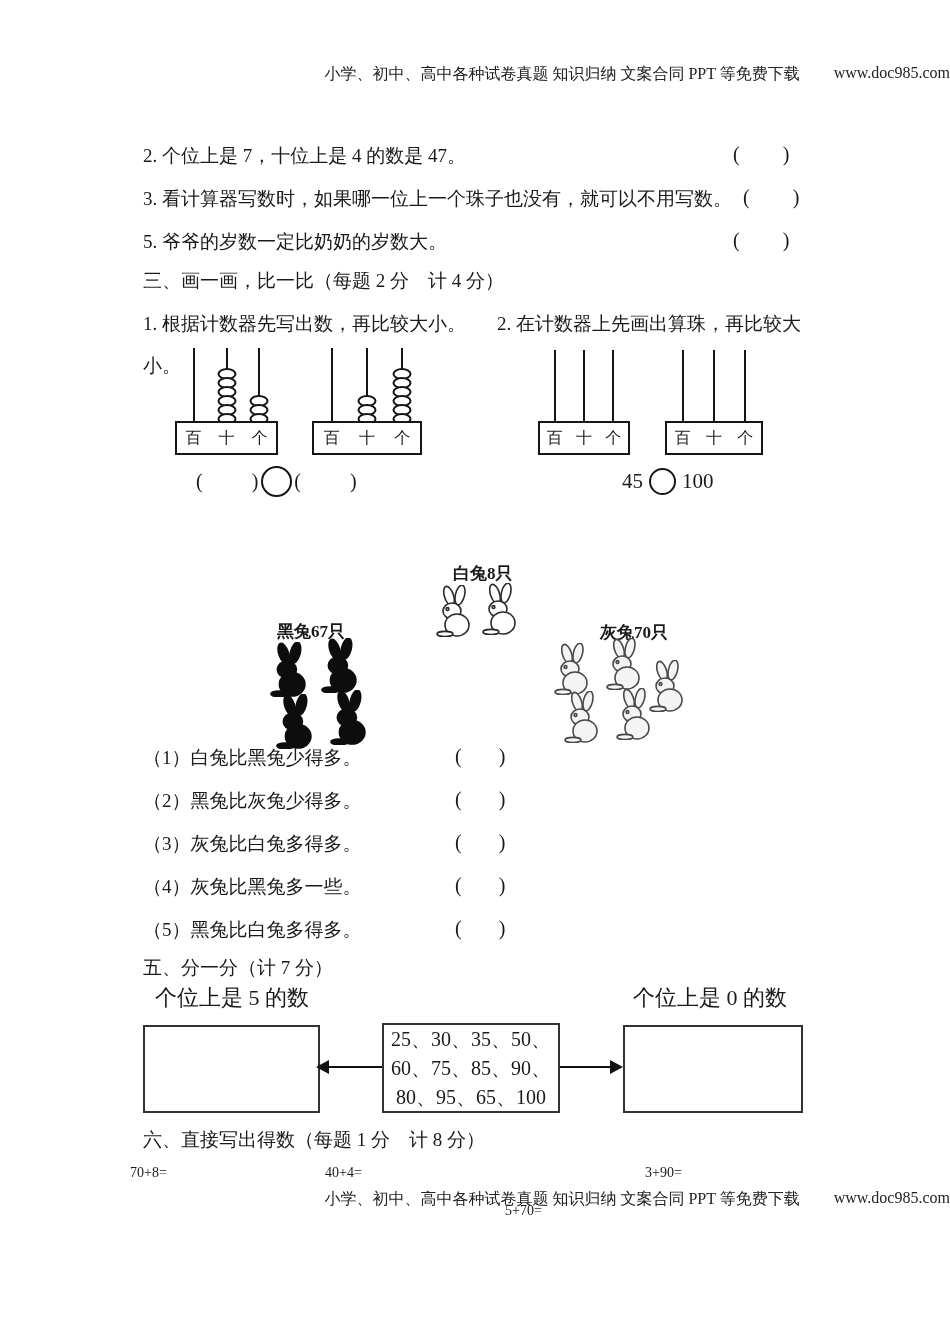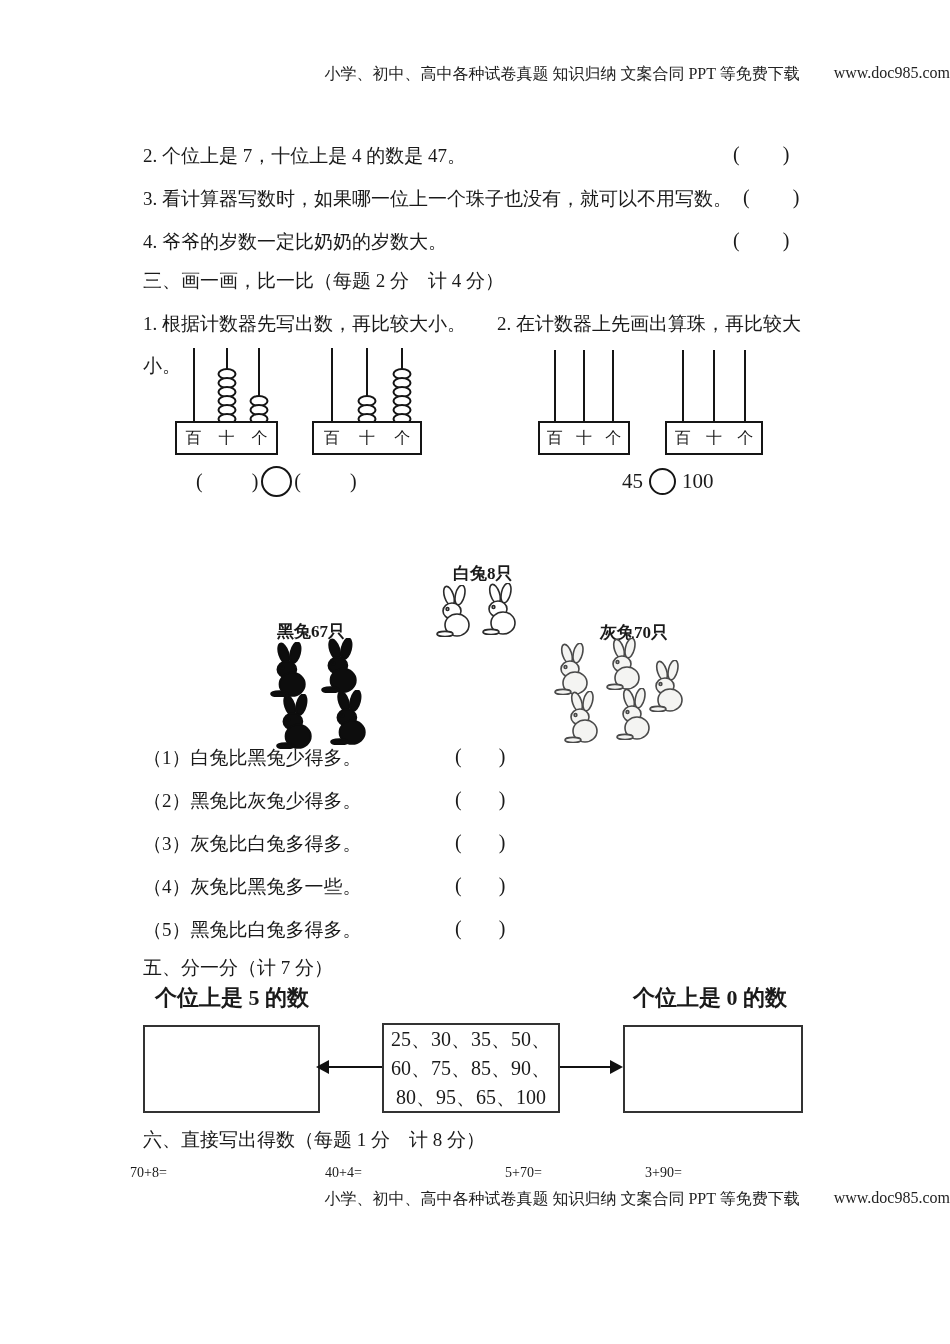--- a/index.html
+++ b/index.html
@@ -37,21 +37,21 @@
   .group-label{position:absolute;font-size:17px;font-weight:bold;white-space:pre;}
 
   
   .zone-box{position:absolute;border:2px solid #333;background:#fff;box-sizing:border-box;}
   .mid-box{display:flex;flex-direction:column;justify-content:center;text-align:center;font-size:20px;line-height:29px;white-space:pre;}
   .arrow{position:absolute;height:14px;display:flex;align-items:center;}
   .arrow .line{flex:1;height:2px;background:#111;}
   .head-l{width:0;height:0;border-top:7px solid transparent;border-bottom:7px solid transparent;border-right:13px solid #111;}
   .head-r{width:0;height:0;border-top:7px solid transparent;border-bottom:7px solid transparent;border-left:13px solid #111;}
 
-  .big-label{position:absolute;font-size:22px;white-space:pre;font-weight:bold;}
+  .big-label{position:absolute;font-size:22px;white-space:pre;}
   .expr{position:absolute;font-size:14px;white-space:pre;}
 </style>
 </head>
 <body>
 
 <div class="page">
 
   <svg width="0" height="0" style="position:absolute">
     <defs>
       <g id="rabbit-shape">
@@ -72,21 +72,21 @@
 
   <div class="row" style="top:143px">
     <span class="t">2. 个位上是 7，十位上是 4 的数是 47。</span>
     <span class="slot" style="left:733px">(       )</span>
   </div>
   <div class="row" style="top:186px">
     <span class="t">3. 看计算器写数时，如果哪一位上一个珠子也没有，就可以不用写数。</span>
     <span class="slot" style="left:743px">(       )</span>
   </div>
   <div class="row" style="top:229px">
-    <span class="t">4. 爷爷的岁数一定比奶奶的岁数大。</span>
+    <span class="t">5. 爷爷的岁数一定比奶奶的岁数大。</span>
     <span class="slot" style="left:733px">(       )</span>
   </div>
 
   <div class="sec-title" style="top:268px">三、画一画，比一比（每题 2 分　计 4 分）</div>
   <div class="row" style="top:311px">
     <span class="t">1. 根据计数器先写出数，再比较大小。</span>
     <span class="t2" style="left:497px">2. 在计数器上先画出算珠，再比较大</span>
   </div>
   <div class="row" style="top:353px">
     <span class="t">小。</span>
@@ -277,21 +277,21 @@
       <i class="line"></i>
   </div>
   <div class="arrow" style="left:560px;top:1060px;width:63px">
     <i class="line"></i>
       <i class="head-r"></i>
   </div>
 
   <div class="sec-title" style="top:1127px">六、直接写出得数（每题 1 分　计 8 分）</div>
   <span class="expr" style="left:130px;top:1165px">70+8=</span>
   <span class="expr" style="left:325px;top:1165px">40+4=</span>
-  <span class="expr" style="left:505px;top:1165px">5+70=</span>
+  <span class="expr" style="left:505px;top:1203px">5+70=</span>
   <span class="expr" style="left:645px;top:1165px">3+90=</span>
 
   <div class="hline" style="top:1189px">
     <span>小学、初中、高中各种试卷真题  知识归纳  文案合同  PPT 等免费下载</span>
     <span>www.doc985.com</span>
   </div>
 
 </div>
 
 </body></html>

